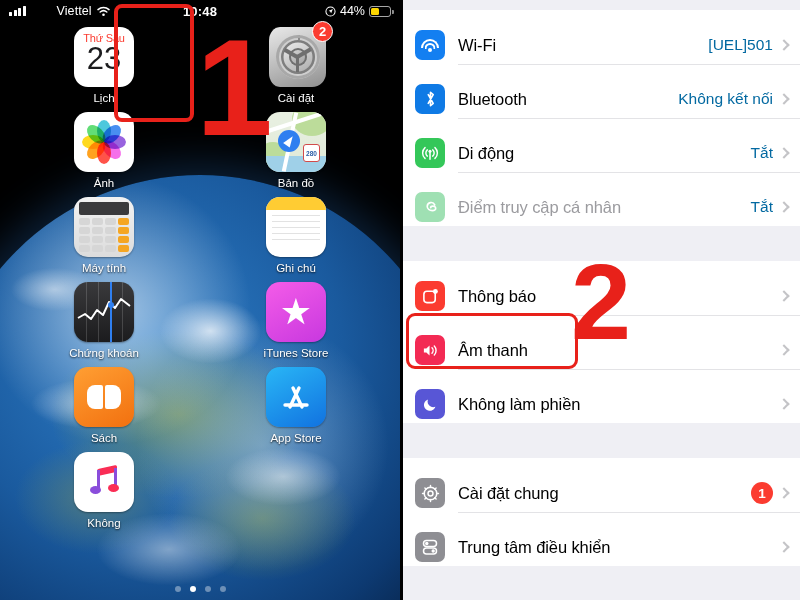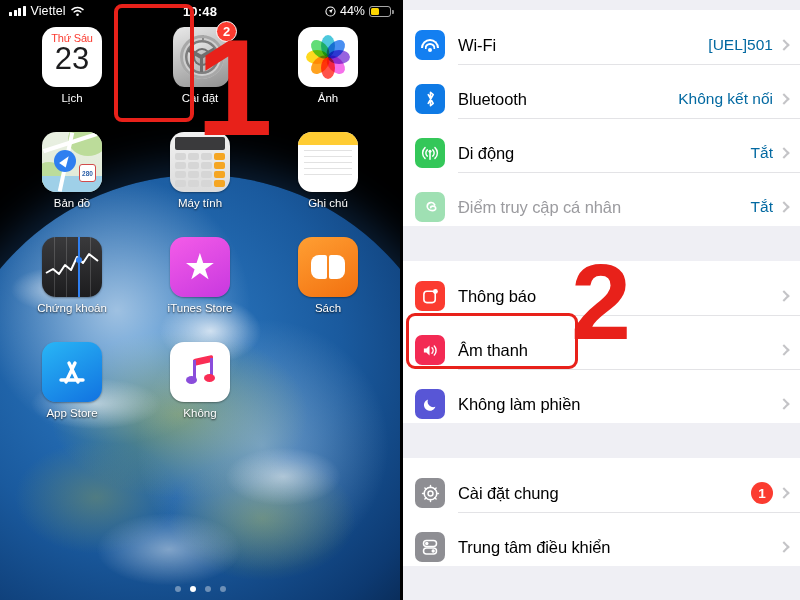--- a/index.html
+++ b/index.html
@@ -53,21 +53,21 @@
     color: #fff; font-size: 12.5px; z-index: 6;
     padding: 0 9px;
   }
   .sb-left { display: flex; align-items: center; gap: 5px; }
   .sb-bars { display: flex; align-items: flex-end; gap: 1.5px; height: 10px; }
   .sb-bars i { display: block; width: 3px; background: #fff; border-radius: .5px; }
   .sb-bars i:nth-child(1){ height: 4px; }
   .sb-bars i:nth-child(2){ height: 6px; }
   .sb-bars i:nth-child(3){ height: 8px; }
   .sb-bars i:nth-child(4){ height: 10px; }
-  .sb-carrier { font-size: 12.5px; letter-spacing: .1px; }
+  .sb-carrier { font-size: 12.5px; letter-spacing: .1px; margin-left: 26px; }
   .sb-time {
     position: absolute; left: 0; right: 0; text-align: center;
     font-size: 13px; font-weight: 600; letter-spacing: .2px;
   }
   .sb-right {
     margin-left: auto; display: flex; align-items: center; gap: 4px;
     font-size: 12.5px; position: relative; z-index: 2;
   }
   .batt {
     position: relative; width: 22px; height: 11px;
@@ -76,22 +76,22 @@
   .batt::after {
     content: ""; position: absolute; right: -3.5px; top: 3px;
     width: 2px; height: 4px; border-radius: 0 1px 1px 0;
     background: rgba(255,255,255,.55);
   }
   .batt > span { display: block; height: 100%; width: 44%; background: #fcd500; border-radius: 1.5px; }
 
   
   .grid {
     position: absolute; top: 22px; left: 0; right: 0;
-    display: grid; grid-template-columns: repeat(3, 1fr);
-    row-gap: 28px; padding: 5px 8px 0; z-index: 4;
+    display: grid; grid-template-columns: repeat(2, 1fr);
+    row-gap: 8px; padding: 5px 8px 0; z-index: 4;
   }
   .app { display: flex; flex-direction: column; align-items: center; }
   .app .ic {
     width: 60px; height: 60px; border-radius: 14px;
     position: relative; overflow: hidden;
     box-shadow: 0 1px 2px rgba(0,0,0,.35);
   }
   .app .nm {
     margin-top: 5px; color: #fff; font-size: 11.5px;
     text-shadow: 0 1px 2px rgba(0,0,0,.85); white-space: nowrap;

